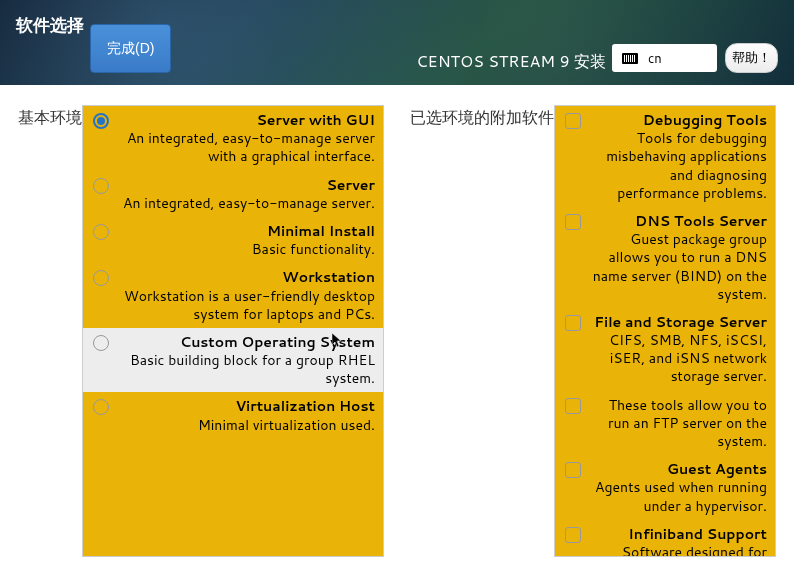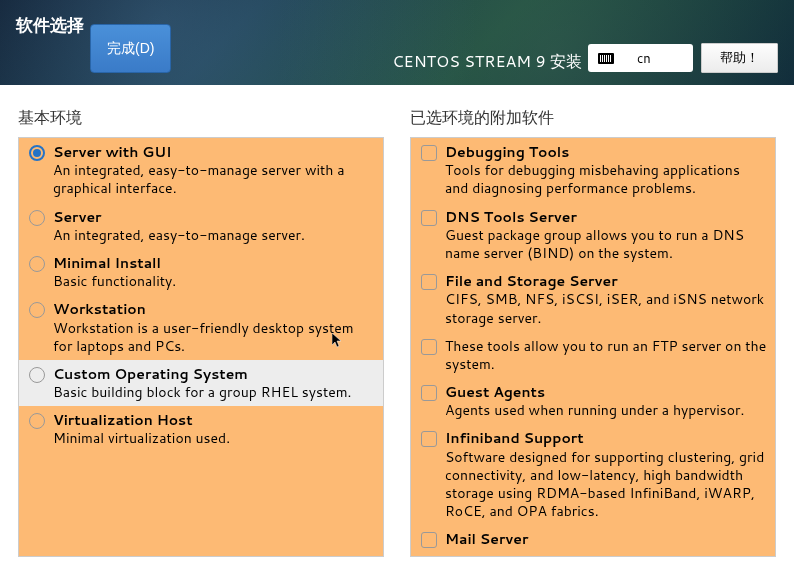--- a/index.html
+++ b/index.html
@@ -38,57 +38,57 @@
     .header-right { display: flex; flex-direction: row; align-items: flex-end; gap: 6px; }
     .installer-title { font-size: 16px; font-weight: 400; }
     .header-controls { display: flex; gap: 8px; align-items: center; }
     .lang-indicator {
       background: #fff;
       color: #000;
       padding: 5px 10px;
       border-radius: 3px;
       display: flex;
       align-items: center;
-      gap: 23px;
+      gap: 10px;
       font-size: 13px;
       min-width: 105px;
     }
     .keyboard-icon {
       width: 16px; height: 11px;
       background: #000;
       border-radius: 1px;
       position: relative;
     }
     .keyboard-icon::after {
       content: '';
       position: absolute;
       top: 2px; left: 2px; right: 2px; bottom: 2px;
       background: repeating-linear-gradient(90deg, #fff 0, #fff 1px, #000 1px, #000 2px);
     }
     .help-btn {
       background: linear-gradient(to bottom, #fdfdfd, #ececec);
       border: 1px solid #ccc;
-      border-radius: 1px;
-      padding: 5px 18px;
+      border-radius: 12px;
+      padding: 5px 6px;
       font-size: 13px;
       cursor: pointer;
     }
     .content {
       display: flex;
       gap: 26px;
       padding: 20px 18px;
       height: calc(577px - 85px);
     }
-    .column { flex: 1; display: flex; flex-direction: column; }
+    .column { flex: 1; display: flex; flex-direction: row; text-align: right; }
     .col-title { font-size: 16px; font-weight: 400; color: #333; margin-bottom: 8px; }
     .list-container {
       border: 1px solid #ccc;
       flex: 1;
       overflow-y: auto;
-      background: #fdba74;
+      background: #eab308;
     }
     .list-item {
       padding: 5px 8px 5px 10px;
       display: flex;
       align-items: flex-start;
       gap: 8px;
       cursor: pointer;
     }
     .list-item.hover { background: #ededed; }
     .radio {

